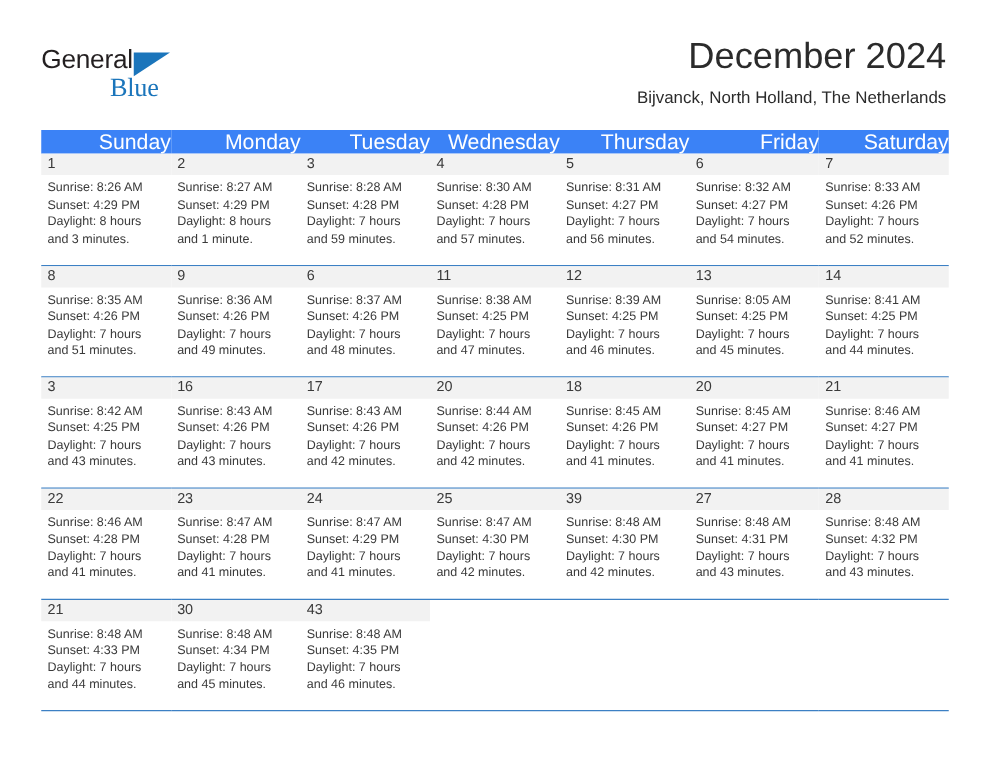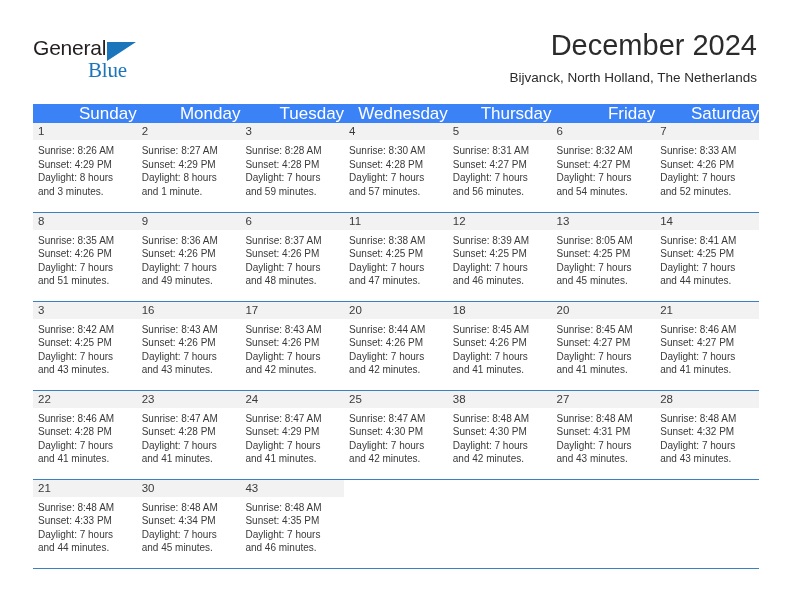--- a/index.html
+++ b/index.html
@@ -474,21 +474,21 @@
               <div class="cell-body">
                 <div>Sunrise: 8:47 AM</div>
                 <div>Sunset: 4:30 PM</div>
                 <div>Daylight: 7 hours</div>
                 <div>and 42 minutes.</div>
               </div>
             </div>
           </td>
           <td>
             <div class="cell filled">
-              <div class="daynum-band">38</div>
+              <div class="daynum-band">39</div>
               <div class="cell-body">
                 <div>Sunrise: 8:48 AM</div>
                 <div>Sunset: 4:30 PM</div>
                 <div>Daylight: 7 hours</div>
                 <div>and 42 minutes.</div>
               </div>
             </div>
           </td>
           <td>
             <div class="cell filled">

